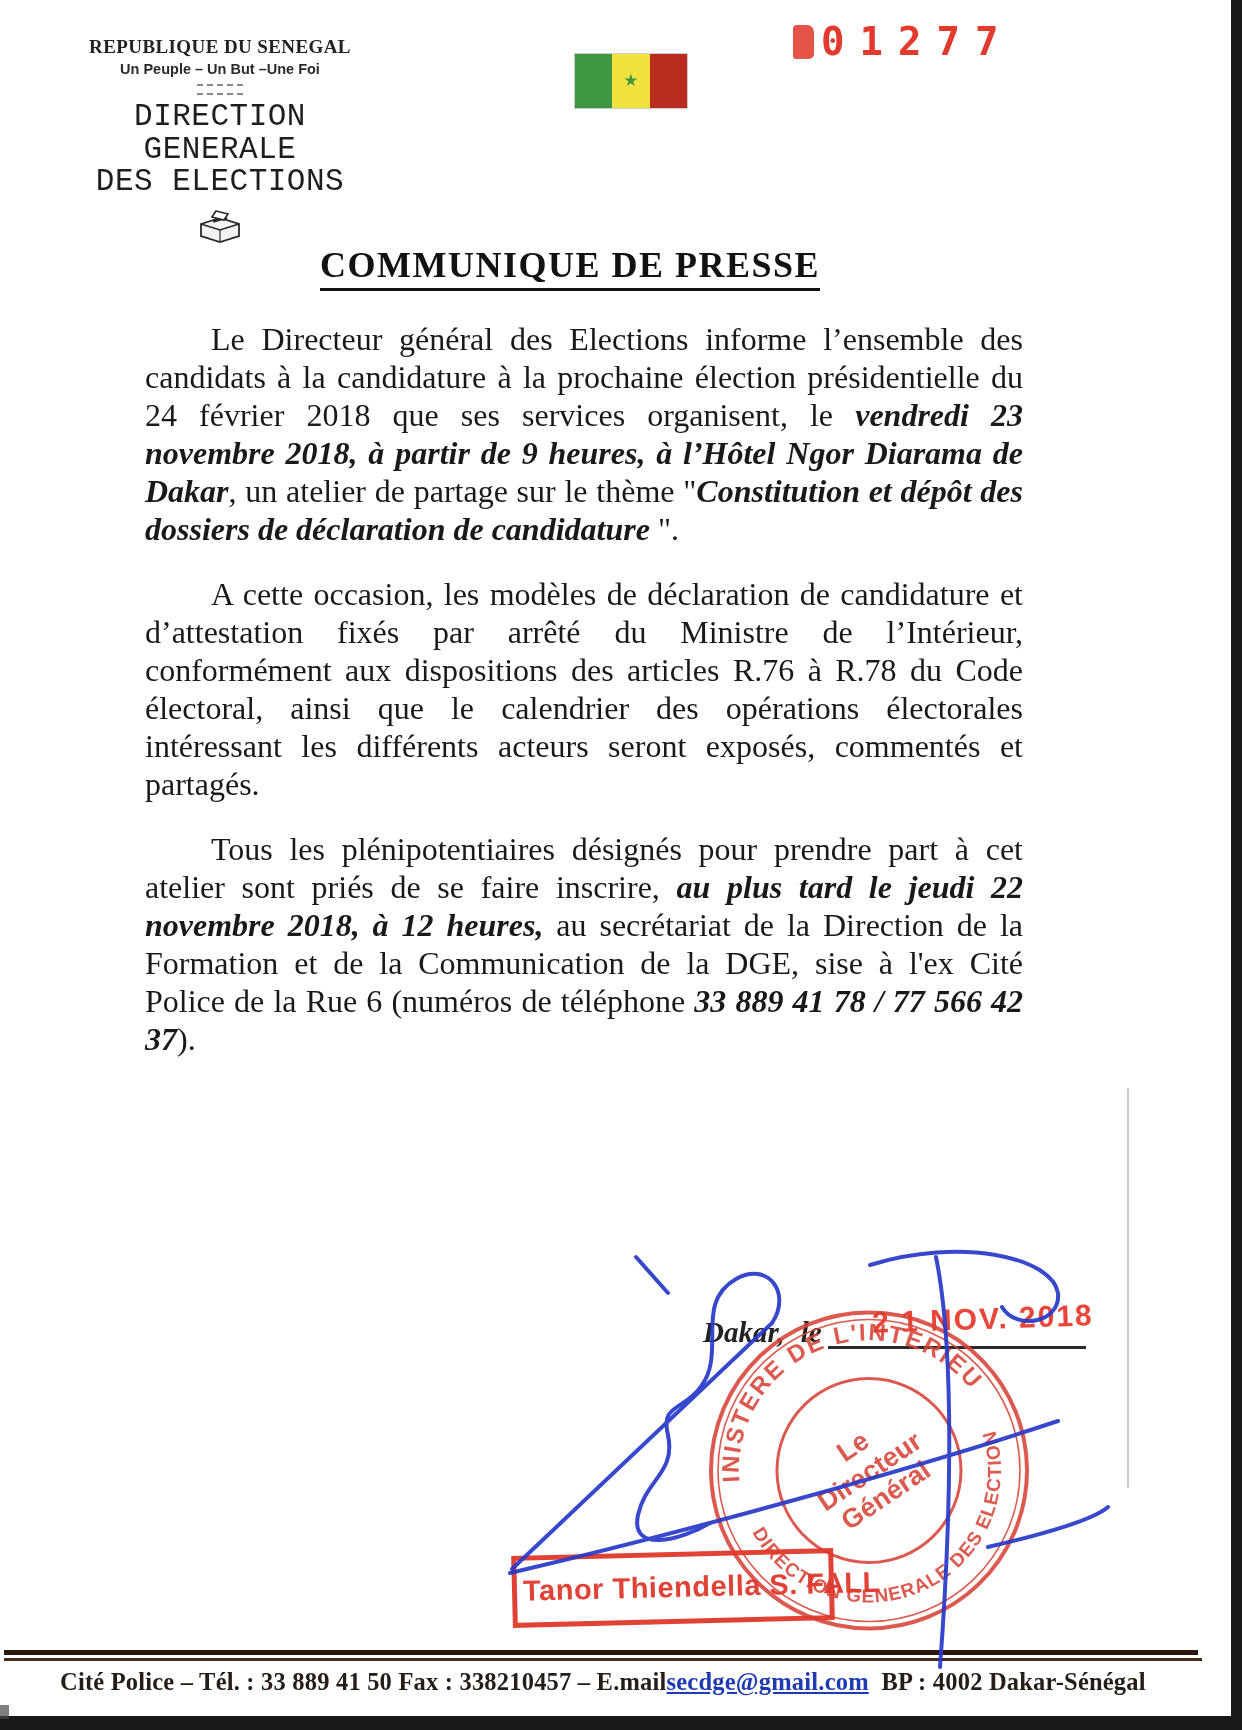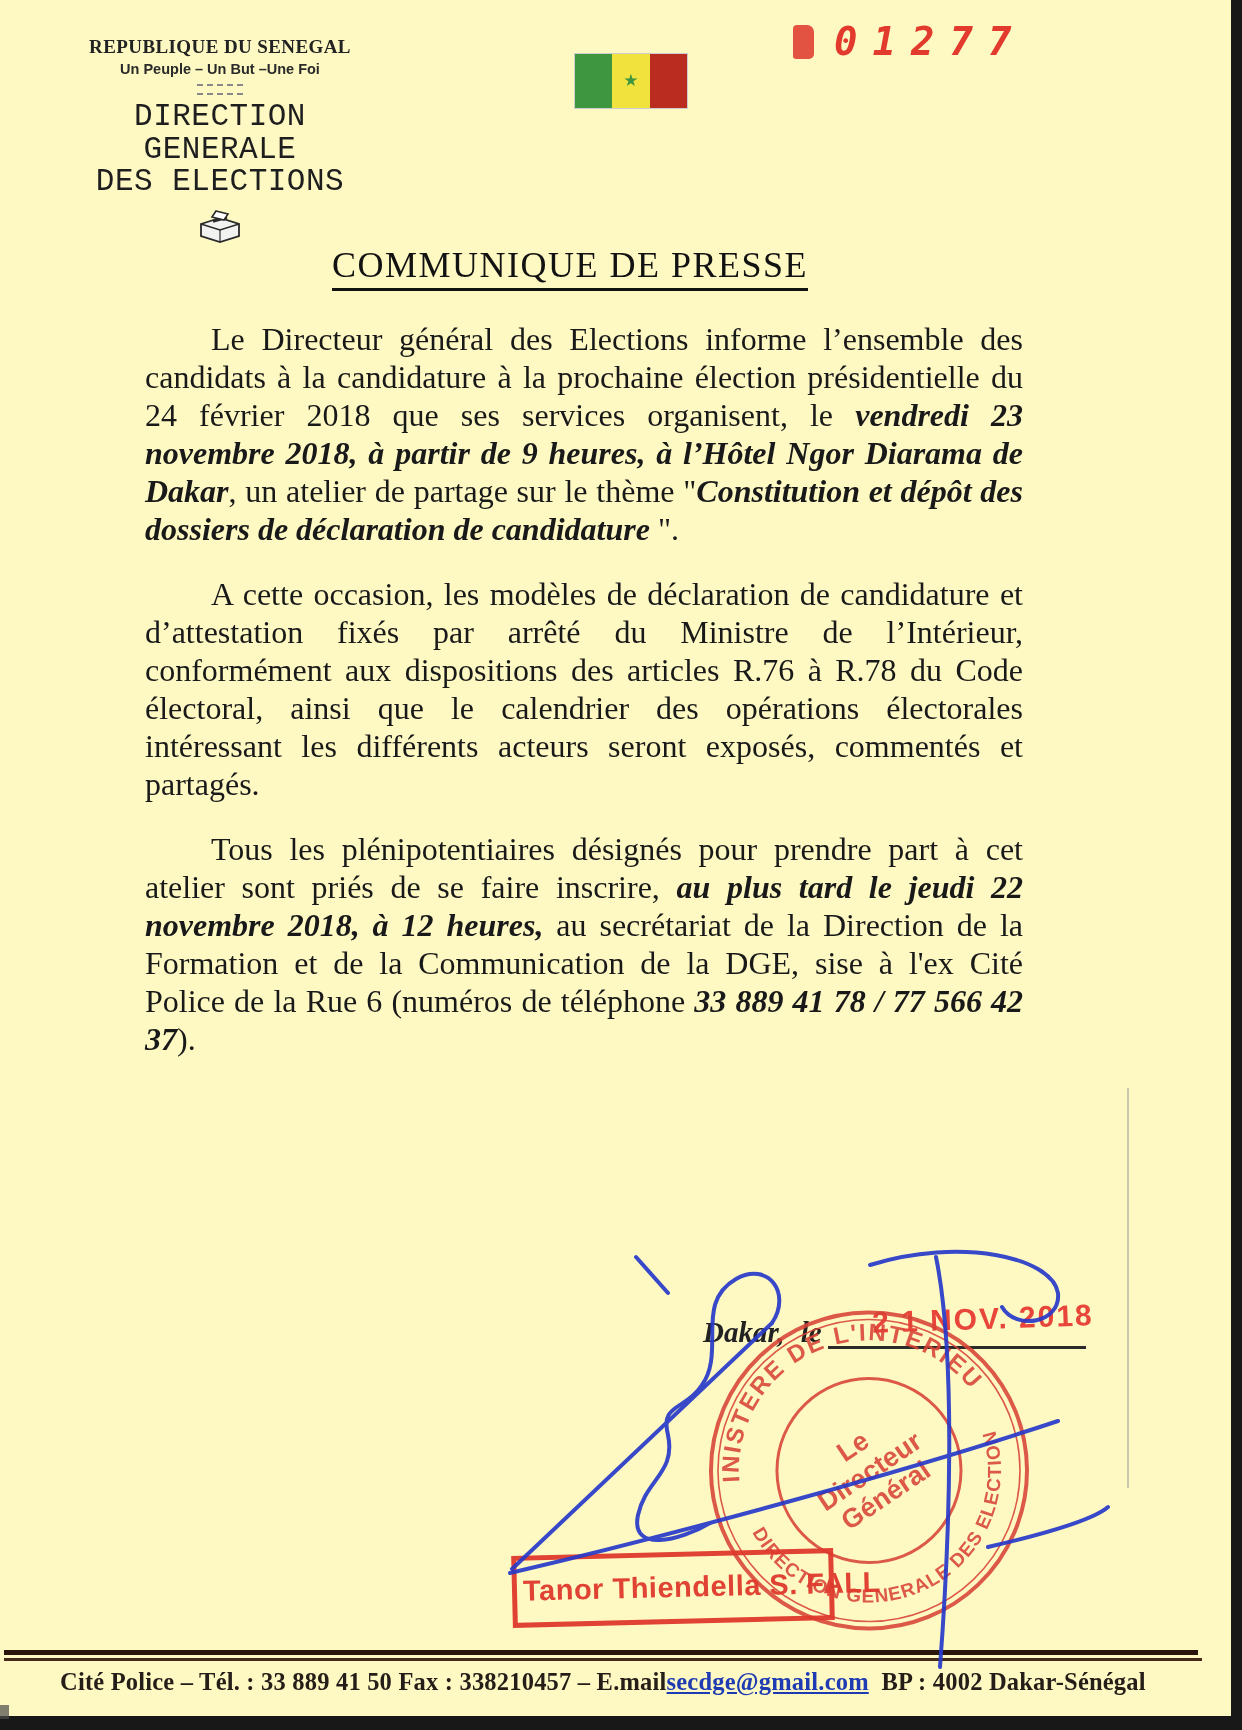--- a/index.html
+++ b/index.html
@@ -1,41 +1,41 @@
 <!DOCTYPE html>
 <html><head>
 <meta charset="utf-8">
 <style>
   html,body{margin:0;padding:0;background:#e8e8e8;}
   .page{
     position:relative; width:1242px; height:1730px; margin:0 auto;
-    background:#fef9c3; overflow:hidden;
+    background:#ffffff; overflow:hidden;
     font-family:"Liberation Serif", serif; color:#1b1b1b;
   }
   
   .letterhead{position:absolute; left:70px; top:36px; width:300px; text-align:center;}
   .lh-republic{font-size:19px; font-weight:bold; letter-spacing:.4px; color:#222;}
   .lh-motto{font-family:"Liberation Sans", sans-serif; font-size:14.5px; font-weight:bold; margin-top:3px; color:#2a2a2a;}
   .lh-dash{width:46px; border-top:2px dashed #888; margin:7px auto 5px auto; height:0;}
   .lh-ministry{font-size:25px; font-weight:bold; letter-spacing:.5px; color:#151515; margin-top:2px;}
   .lh-direction{font-size:31px; line-height:1.05; margin-top:6px; color:#1e1e1e; letter-spacing:.5px;font-family:Liberation Mono, monospace;}
   .lh-icon{margin-top:10px;}
   
   .flag{position:absolute; left:575px; top:54px; width:112px; height:54px; display:flex; box-shadow:0 0 0 1px #ccc;}
   .flag .stripe{flex:1; position:relative;}
   .flag .star{position:absolute; left:50%; top:50%; transform:translate(-50%,-54%); font-size:17px; line-height:1;}
   
-  .ref-number{position:absolute; left:793px; top:22px; display:flex; align-items:center; gap:13px;font-style:italic;}
+  .ref-number{position:absolute; left:793px; top:22px; display:flex; align-items:center; gap:0;}
   .ref-blob{width:21px; height:34px; background:#e04033; border-radius:4px 7px 5px 3px; margin-right:7px; opacity:.9;}
   .ref-digits{font-family:"DejaVu Sans Mono", monospace; font-weight:bold; font-size:39px; color:#e23a2c; letter-spacing:15px; line-height:1;}
   .ref-line{position:absolute; left:790px; top:72px; font-size:27px; color:#242424;}
   .ref-underline{display:inline-block; width:110px; border-bottom:2.5px solid #2a2a2a; height:22px;}
   
   .title-wrap{position:absolute; left:280px; top:244px; width:580px; text-align:center;}
-  .title-text{font-size:36px; font-weight:normal; letter-spacing:1.5px; color:#121212;
+  .title-text{font-size:36px; font-weight:bold; letter-spacing:1.5px; color:#121212;
     border-bottom:3.5px solid #121212; padding-bottom:3px;}
   
   .body-text{position:absolute; left:145px; top:320px; width:878px;
     font-size:32px; line-height:38px; text-align:justify; color:#191919;}
   .body-text p{margin:0 0 27px 0; text-indent:66px;}
   .bi{font-weight:bold; font-style:italic;}
   
   .dateline{position:absolute; left:703px; top:1316px; font-size:29px; font-weight:bold; font-style:italic; color:#222; display:flex; align-items:flex-end;}
   .dateline .lbl{word-spacing:9px;}
   .date-underline{display:inline-block; width:258px; border-bottom:3px solid #2b2b2b; height:30px; margin-left:6px; position:relative;}

